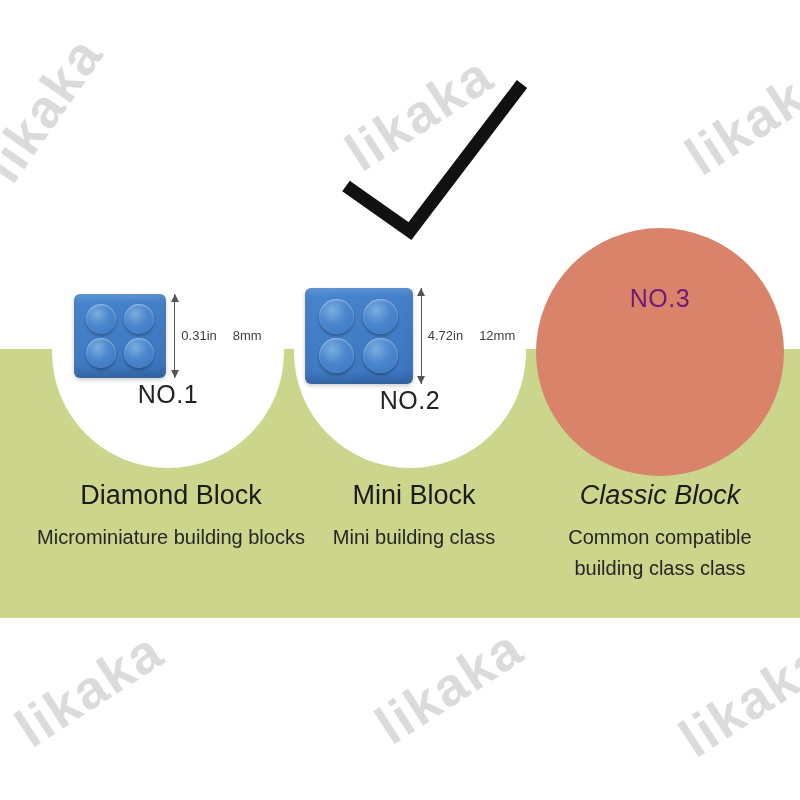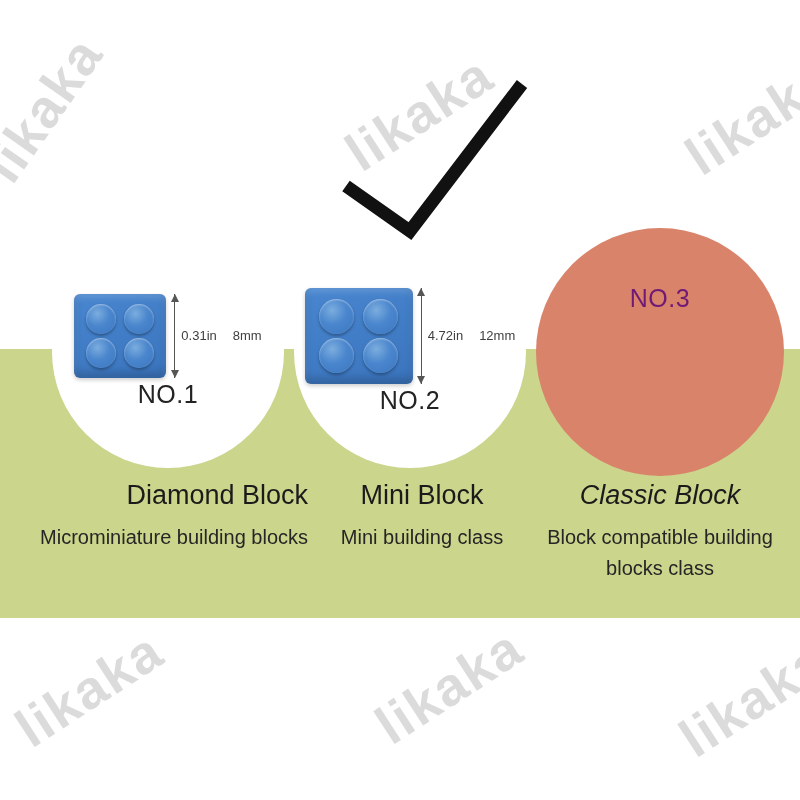--- a/index.html
+++ b/index.html
@@ -69,22 +69,22 @@
   .no-label{margin-top:2px;font-size:25px;color:#232323;letter-spacing:.5px;}
   .c3 .no-label{color:#701a75;}
   .name{
     position:absolute;z-index:1;text-align:center;
     font-size:27px;color:#1b1b1b;top:480px;
   }
   .desc{
     position:absolute;z-index:1;text-align:center;
     font-size:20px;color:#262626;top:522px;line-height:1.55;
   }
-  .n1,.d1t{left:8px;width:300px;text-align:right;}
-  .n2,.d2t{left:272px;width:300px;}
+  .n1,.d1t{left:21px;width:300px;}
+  .n2,.d2t{left:264px;width:300px;}
   .n3{left:535px;width:250px;font-style:italic;}
   .d3t{left:540px;width:240px;}
   
   .check{position:absolute;left:328px;top:68px;z-index:3;}
 </style>
 </head>
 <body>
 
 <div class="band"></div>
 
@@ -144,17 +144,17 @@
   </div>
   <div class="no-label">NO.2</div>
 </div>
 <div class="name n2">Mini Block</div>
 <div class="desc d2t">Mini building class</div>
 
 <div class="circle salmon c3">
   <div class="no-label">NO.3</div>
 </div>
 <div class="name n3">Classic Block</div>
-<div class="desc d3t">Block compatible building blocks class</div>
+<div class="desc d3t">Common compatible building class class</div>
 
 <svg class="check" width="210" height="180" viewBox="0 0 210 180">
   <polyline points="18,118 82,163 194,16" fill="none" stroke="#111111" stroke-width="13" stroke-linecap="butt" stroke-linejoin="miter"></polyline>
 </svg>
 
 </body></html>

